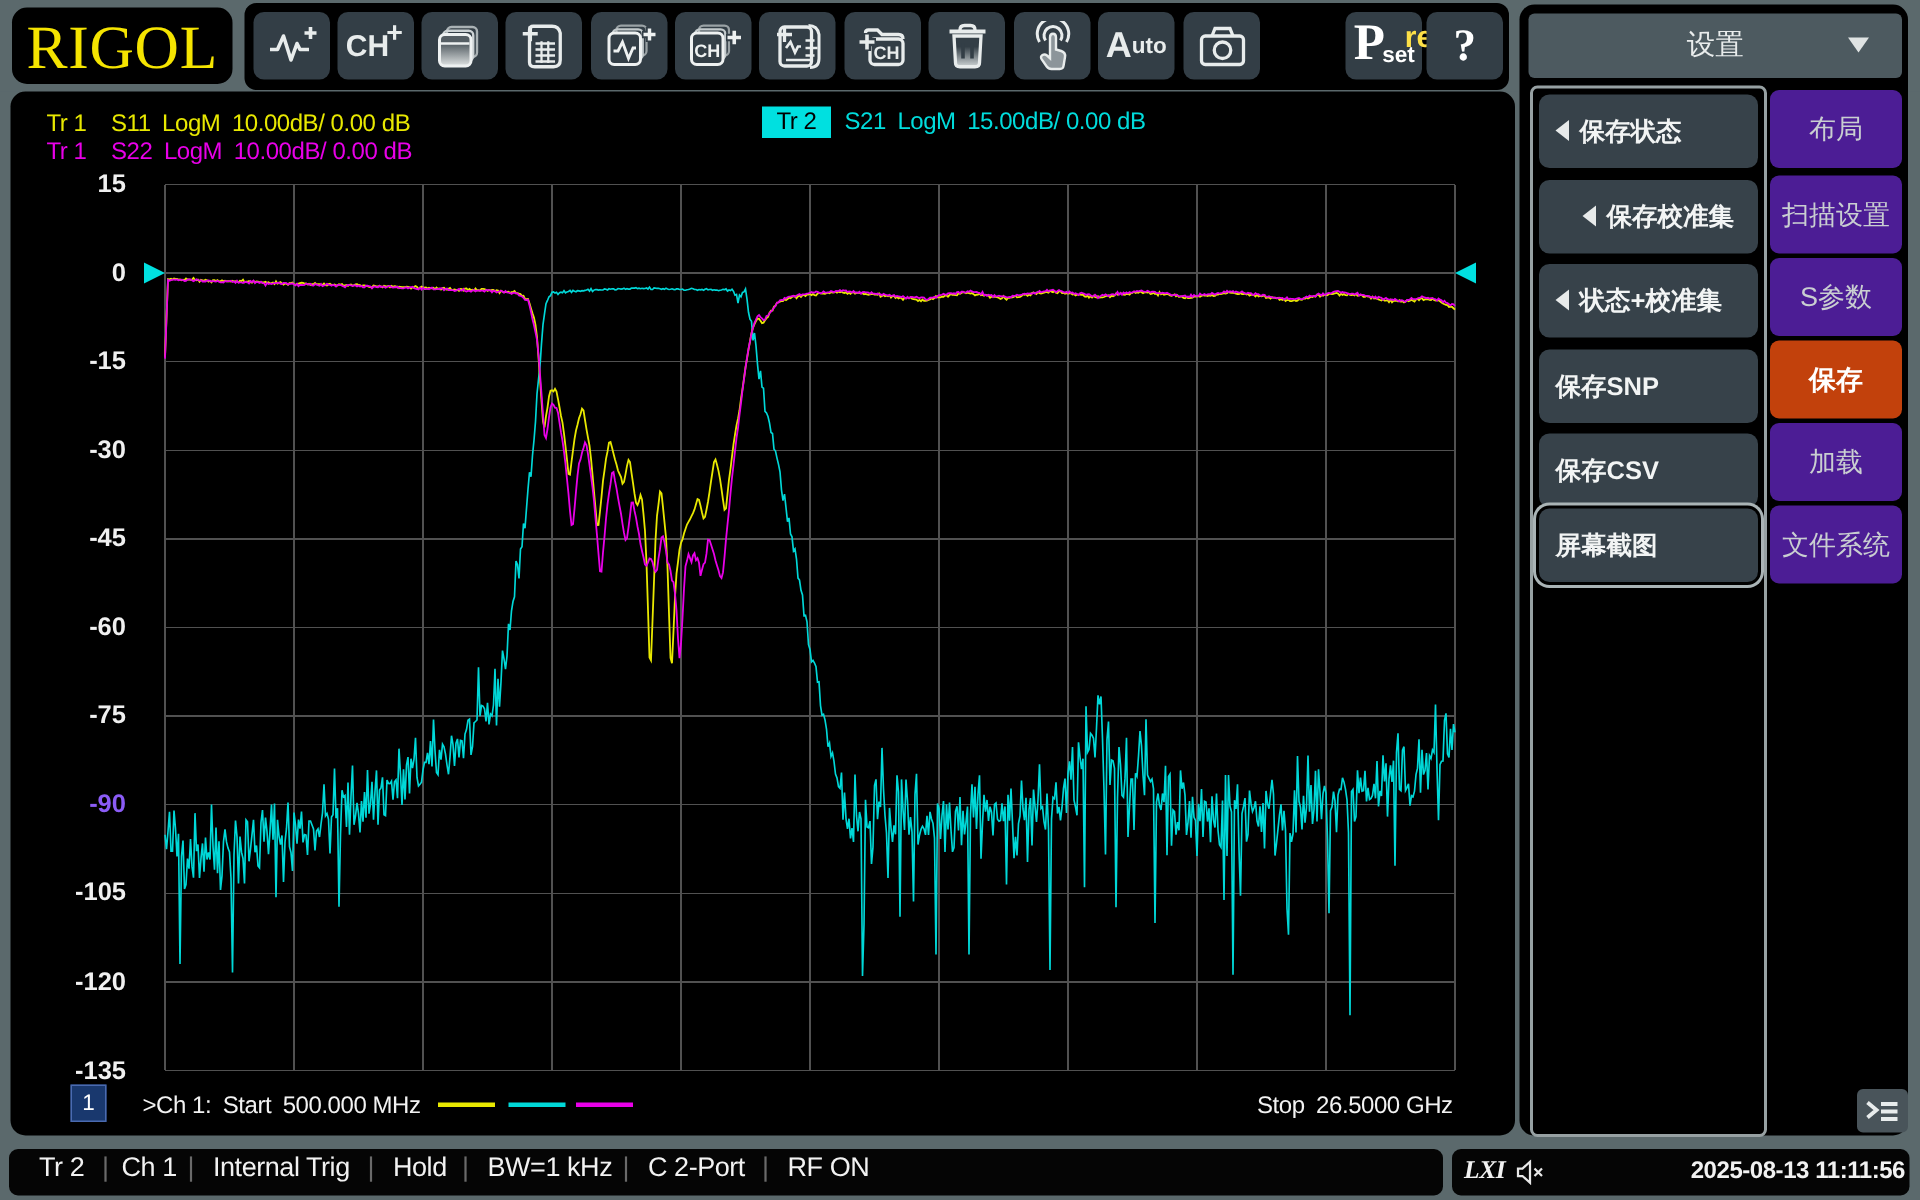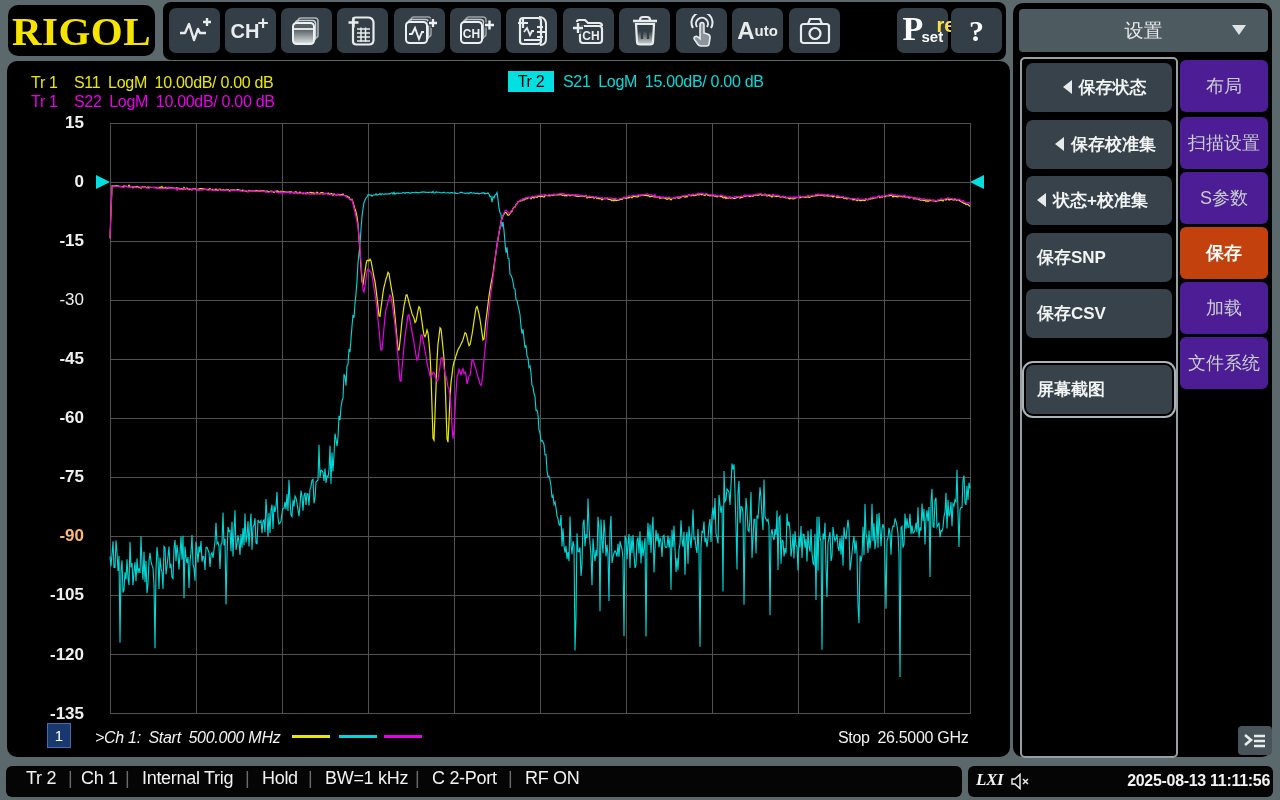--- a/index.html
+++ b/index.html
@@ -1,20 +1,20 @@
 <!DOCTYPE html>
 <html><head><meta charset="utf-8">
 <style>
 * { margin:0; padding:0; box-sizing:border-box; }
 html,body { width:1280px; height:800px; overflow:hidden; }
 body { background:#5b696c; font-family:"Liberation Sans", sans-serif; position:relative; }
 
 #topbar { position:absolute; left:0; top:0; width:1280px; height:61px; background:#5b696c; }
 #logo { position:absolute; left:8px; top:5px; width:147px; height:51px; background:#000; border-radius:10px;
-  color:#f5e400; font-family:"Liberation Serif", serif; font-weight:bold; font-size:41px; letter-spacing:0.5px;
+  color:#f5e400; font-family:"Liberation Serif", serif; font-weight:normal; font-size:41px; letter-spacing:0.5px;
   text-align:center; line-height:53px; }
 #toolstrip { position:absolute; left:163px; top:2px; width:843px; height:58px; background:#000; border-radius:8px; }
 .tbtn { position:absolute; top:6px; width:51px; height:45px; background:#333e46; border-radius:7px;
   color:#e8ecec; display:flex; align-items:center; justify-content:center; }
 .tbtn svg { display:block; }
 
 #chart { position:absolute; left:7px; top:61px; width:1003px; height:696px; background:#000; border-radius:10px; }
 .trlbl { position:absolute; font-size:16px; font-weight:normal; white-space:pre; letter-spacing:-0.3px; }
 
 #rpanel { position:absolute; left:1013px; top:3px; width:259px; height:754px; background:#000; border-radius:10px; }
@@ -161,25 +161,25 @@
 
 <div class="trlbl" style="left:24px; top:13px; color:#e8e800;">Tr 1</div>
 <div class="trlbl" style="left:67px; top:13px; color:#e8e800;">S11 LogM 10.00dB/ 0.00 dB</div>
 <div class="trlbl" style="left:24px; top:32px; color:#e800e8;">Tr 1</div>
 <div class="trlbl" style="left:67px; top:32px; color:#e800e8;">S22 LogM 10.00dB/ 0.00 dB</div>
 <div class="trlbl" style="left:501px; top:10px; width:46px; height:21px; background:#00e0e0; color:#000; text-align:center; line-height:21px;">Tr 2</div>
 <div class="trlbl" style="left:556px; top:12px; color:#00dcdc;">S21 LogM 15.00dB/ 0.00 dB</div>
 <div style="position:absolute; right:926px; top:52px; font-size:17px; font-weight:bold; color:#f0f0f0;">15</div>
     <div style="position:absolute; right:926px; top:111px; font-size:17px; font-weight:bold; color:#f0f0f0;">0</div>
     <div style="position:absolute; right:926px; top:170px; font-size:17px; font-weight:bold; color:#f0f0f0;">-15</div>
-    <div style="position:absolute; right:926px; top:229px; font-size:17px; font-weight:normal; color:#f0f0f0;">-30</div>
+    <div style="position:absolute; right:926px; top:229px; font-size:17px; font-weight:bold; color:#f0f0f0;">-30</div>
     <div style="position:absolute; right:926px; top:288px; font-size:17px; font-weight:bold; color:#f0f0f0;">-45</div>
     <div style="position:absolute; right:926px; top:347px; font-size:17px; font-weight:bold; color:#f0f0f0;">-60</div>
     <div style="position:absolute; right:926px; top:406px; font-size:17px; font-weight:bold; color:#f0f0f0;">-75</div>
-    <div style="position:absolute; right:926px; top:465px; font-size:17px; font-weight:bold; color:#fdba74;">-90</div>
+    <div style="position:absolute; right:926px; top:465px; font-size:17px; font-weight:bold; color:#8b5cf6;">-90</div>
     <div style="position:absolute; right:926px; top:524px; font-size:17px; font-weight:bold; color:#f0f0f0;">-105</div>
     <div style="position:absolute; right:926px; top:584px; font-size:17px; font-weight:bold; color:#f0f0f0;">-120</div>
     <div style="position:absolute; right:926px; top:643px; font-size:17px; font-weight:bold; color:#f0f0f0;">-135</div>
 <svg width="1003" height="696" style="position:absolute;left:0;top:0;">
 <g stroke="#515151" stroke-width="1" shape-rendering="crispEdges">
         <line x1="103" y1="62" x2="103" y2="652.6"></line>
         <line x1="189" y1="62" x2="189" y2="652.6"></line>
         <line x1="275" y1="62" x2="275" y2="652.6"></line>
         <line x1="361" y1="62" x2="361" y2="652.6"></line>
         <line x1="447" y1="62" x2="447" y2="652.6"></line>
@@ -201,36 +201,36 @@
         <line x1="103" y1="593.5" x2="963" y2="593.5"></line>
         <line x1="103" y1="652.6" x2="963" y2="652.6"></line>
       </g>
 <path d="M89 114 L103 121 L89 128 Z" fill="#00e0e0"></path>
 <path d="M977 114 L963 121 L977 128 Z" fill="#00e0e0"></path>
 <path d="M103,495.5 L104,505.1 L105,493.3 L106,480.2 L107,506.5 L108,506.5 L109,479.4 L110,491.5 L111,510.0 L112,494.9 L113,581.7 L114,509.9 L115,499.4 L116,531.6 L117,528.8 L118,511.4 L119,518.1 L120,498.3 L121,516.6 L122,524.1 L123,481.1 L124,506.4 L125,502.0 L126,524.3 L127,511.1 L128,501.3 L129,520.2 L130,497.4 L131,512.0 L132,507.3 L133,512.0 L134,475.3 L135,503.2 L136,518.8 L137,490.7 L138,521.2 L139,499.9 L140,532.3 L141,522.9 L142,500.0 L143,491.9 L144,500.3 L145,504.4 L146,507.0 L147,524.5 L148,587.3 L149,509.0 L150,486.1 L151,496.7 L152,528.0 L153,496.7 L154,507.1 L155,511.3 L156,528.0 L157,485.5 L158,486.8 L159,513.2 L160,505.1 L161,495.4 L162,485.6 L163,507.2 L164,502.7 L165,516.3 L166,517.5 L167,487.3 L168,479.0 L169,500.2 L170,484.0 L171,493.4 L172,508.4 L173,493.1 L174,475.4 L175,498.8 L176,474.7 L177,537.2 L178,485.5 L179,496.4 L180,502.0 L181,496.0 L182,527.0 L183,500.4 L184,491.3 L185,474.1 L186,503.5 L187,507.4 L188,519.7 L189,480.7 L190,489.1 L191,501.5 L192,485.4 L193,491.4 L194,480.0 L195,500.6 L196,495.4 L197,495.8 L198,508.9 L199,486.3 L200,486.3 L201,489.0 L202,491.6 L203,506.0 L204,493.1 L205,491.6 L206,497.0 L207,488.5 L208,480.9 L209,461.8 L210,482.9 L211,481.4 L212,485.2 L213,508.0 L214,483.7 L215,482.1 L216,451.4 L217,484.4 L218,477.8 L219,543.5 L220,495.4 L221,465.8 L222,470.3 L223,469.4 L224,490.3 L225,460.7 L226,495.5 L227,470.0 L228,449.3 L229,488.9 L230,483.0 L231,474.2 L232,481.3 L233,494.0 L234,473.1 L235,486.8 L236,467.0 L237,484.1 L238,452.4 L239,481.4 L240,475.0 L241,460.2 L242,485.5 L243,466.6 L244,452.6 L245,488.8 L246,465.7 L247,464.3 L248,457.2 L249,482.1 L250,482.7 L251,459.0 L252,461.3 L253,461.4 L254,459.7 L255,472.2 L256,460.2 L257,458.9 L258,471.1 L259,438.1 L260,455.2 L261,475.7 L262,451.9 L263,472.0 L264,449.1 L265,443.7 L266,467.9 L267,444.8 L268,451.0 L269,445.2 L270,430.9 L271,457.3 L272,463.0 L273,461.9 L274,460.4 L275,452.2 L276,447.2 L277,447.2 L278,440.9 L279,448.5 L280,433.1 L281,450.0 L282,418.7 L283,439.5 L284,454.0 L285,455.5 L286,438.9 L287,445.4 L288,435.1 L289,436.9 L290,441.8 L291,449.0 L292,455.2 L293,443.6 L294,429.5 L295,435.4 L296,449.7 L297,434.5 L298,431.6 L299,443.9 L300,432.6 L301,432.9 L302,444.5 L303,428.4 L304,425.4 L305,419.1 L306,418.4 L307,442.3 L308,436.8 L309,420.9 L310,420.0 L311,419.0 L312,383.8 L313,416.4 L314,409.3 L315,409.7 L316,411.5 L317,420.0 L318,407.6 L319,421.9 L320,415.0 L321,416.2 L322,409.0 L323,384.8 L324,422.7 L325,391.6 L326,410.2 L327,393.6 L328,372.7 L329,378.3 L330,385.1 L331,376.4 L332,354.9 L333,359.0 L334,346.2 L335,340.0 L336,336.9 L337,313.1 L338,315.5 L339,324.6 L340,305.0 L341,303.5 L342,288.0 L343,291.1 L344,277.9 L345,265.1 L346,253.8 L347,256.8 L348,242.5 L349,232.4 L350,220.1 L351,201.5 L352,192.0 L353,183.1 L354,168.1 L355,155.4 L356,148.2 L357,141.5 L358,139.3 L359,136.8 L360,136.1 L361,133.8 L362,133.6 L363,134.4 L364,133.9 L365,135.3 L366,134.2 L367,133.8 L368,134.2 L369,132.8 L370,134.2 L371,133.6 L372,133.3 L373,132.6 L374,133.9 L375,132.6 L376,133.1 L377,133.5 L378,132.8 L379,132.9 L380,133.2 L381,132.8 L382,132.9 L383,132.6 L384,132.3 L385,131.8 L386,133.1 L387,131.4 L388,133.3 L389,132.4 L390,132.0 L391,132.1 L392,132.4 L393,132.2 L394,132.3 L395,132.3 L396,131.6 L397,131.8 L398,132.3 L399,131.5 L400,131.8 L401,131.5 L402,131.6 L403,132.2 L404,132.1 L405,131.4 L406,131.5 L407,131.7 L408,131.6 L409,131.1 L410,131.9 L411,131.4 L412,131.7 L413,131.7 L414,131.0 L415,131.1 L416,131.1 L417,130.8 L418,131.4 L419,131.1 L420,131.5 L421,131.2 L422,131.4 L423,131.3 L424,131.0 L425,131.7 L426,130.4 L427,131.9 L428,132.0 L429,130.9 L430,131.1 L431,131.2 L432,131.2 L433,131.5 L434,131.9 L435,131.5 L436,131.9 L437,131.1 L438,131.7 L439,132.0 L440,131.8 L441,131.5 L442,131.9 L443,132.1 L444,131.6 L445,131.6 L446,132.0 L447,132.0 L448,131.7 L449,132.5 L450,132.5 L451,132.2 L452,132.0 L453,131.7 L454,131.2 L455,131.5 L456,132.0 L457,132.0 L458,132.5 L459,132.0 L460,132.2 L461,131.9 L462,132.5 L463,131.8 L464,131.4 L465,132.2 L466,132.0 L467,131.9 L468,132.5 L469,132.2 L470,132.4 L471,132.4 L472,132.8 L473,132.5 L474,132.3 L475,131.9 L476,132.1 L477,131.6 L478,133.0 L479,132.3 L480,132.7 L481,131.8 L482,133.2 L483,135.8 L484,135.3 L485,141.1 L486,135.7 L487,136.9 L488,134.0 L489,133.6 L490,131.6 L491,138.4 L492,147.2 L493,151.8 L494,153.2 L495,165.9 L496,161.0 L497,169.6 L498,181.8 L499,191.7 L500,186.3 L501,197.1 L502,197.8 L503,213.3 L504,214.3 L505,216.7 L506,221.0 L507,227.3 L508,228.0 L509,238.5 L510,239.7 L511,244.4 L512,248.6 L513,253.5 L514,265.7 L515,272.7 L516,268.4 L517,277.4 L518,286.8 L519,284.3 L520,295.0 L521,296.9 L522,306.4 L523,305.0 L524,311.7 L525,324.4 L526,325.7 L527,332.5 L528,335.6 L529,349.5 L530,349.2 L531,353.5 L532,368.8 L533,372.0 L534,380.3 L535,379.3 L536,381.0 L537,383.5 L538,393.8 L539,393.5 L540,409.4 L541,415.8 L542,415.2 L543,418.9 L544,425.0 L545,436.8 L546,434.4 L547,443.3 L548,440.9 L549,446.6 L550,455.1 L551,457.6 L552,463.4 L553,464.5 L554,454.0 L555,485.5 L556,467.3 L557,484.9 L558,491.6 L559,484.8 L560,498.0 L561,491.1 L562,500.3 L563,455.4 L564,482.8 L565,493.2 L566,480.3 L567,484.9 L568,589.6 L569,555.4 L570,472.2 L571,490.3 L572,490.8 L573,486.4 L574,515.0 L575,503.7 L576,462.7 L577,458.6 L578,485.2 L579,473.4 L580,477.0 L581,437.6 L582,465.2 L583,482.7 L584,494.3 L585,524.3 L586,477.6 L587,491.0 L588,500.3 L589,489.2 L590,495.2 L591,455.8 L592,467.0 L593,550.2 L594,458.6 L595,478.7 L596,492.3 L597,458.7 L598,472.9 L599,495.5 L600,483.7 L601,493.7 L602,540.0 L603,468.6 L604,454.9 L605,502.0 L606,495.8 L607,491.9 L608,489.8 L609,491.5 L610,495.6 L611,482.9 L612,495.6 L613,480.2 L614,485.0 L615,487.9 L616,497.7 L617,575.3 L618,474.6 L619,477.8 L620,498.3 L621,482.7 L622,473.0 L623,507.0 L624,475.2 L625,491.9 L626,474.0 L627,492.5 L628,506.9 L629,504.0 L630,479.9 L631,476.5 L632,492.6 L633,470.3 L634,502.5 L635,479.5 L636,495.3 L637,487.0 L638,476.7 L639,575.4 L640,482.1 L641,461.9 L642,484.0 L643,463.6 L644,491.7 L645,468.4 L646,455.8 L647,511.5 L648,488.0 L649,468.8 L650,480.1 L651,472.3 L652,486.3 L653,476.8 L654,480.5 L655,496.0 L656,475.2 L657,474.3 L658,485.2 L659,486.5 L660,486.0 L661,474.6 L662,486.4 L663,476.6 L664,528.7 L665,468.8 L666,486.1 L667,464.7 L668,487.8 L669,511.1 L670,496.8 L671,509.3 L672,488.0 L673,483.0 L674,459.3 L675,478.3 L676,485.8 L677,470.8 L678,513.7 L679,478.8 L680,471.0 L681,502.7 L682,465.3 L683,476.5 L684,487.0 L685,472.0 L686,448.5 L687,478.0 L688,476.8 L689,486.7 L690,492.0 L691,468.0 L692,491.7 L693,585.7 L694,485.1 L695,470.5 L696,471.5 L697,460.5 L698,481.3 L699,476.9 L700,485.9 L701,477.3 L702,464.6 L703,458.1 L704,480.9 L705,454.4 L706,446.5 L707,458.8 L708,437.0 L709,472.5 L710,477.0 L711,482.5 L712,433.9 L713,443.7 L714,451.7 L715,444.8 L716,530.5 L717,409.9 L718,440.6 L719,438.7 L720,427.9 L721,429.2 L722,431.2 L723,443.9 L724,424.3 L725,402.6 L726,408.5 L727,403.3 L728,431.5 L729,465.5 L730,508.6 L731,431.9 L732,420.0 L733,462.3 L734,445.7 L735,446.2 L736,451.2 L737,543.8 L738,470.9 L739,437.0 L740,448.8 L741,469.3 L742,470.5 L743,458.1 L744,430.9 L745,497.0 L746,476.6 L747,458.4 L748,458.4 L749,492.4 L750,454.5 L751,456.6 L752,443.1 L753,426.4 L754,436.2 L755,455.6 L756,469.1 L757,418.5 L758,455.7 L759,457.9 L760,460.0 L761,458.4 L762,464.9 L763,554.3 L764,473.7 L765,468.0 L766,475.9 L767,479.0 L768,468.0 L769,473.8 L770,449.5 L771,509.1 L772,456.7 L773,455.1 L774,502.8 L775,479.0 L776,480.0 L777,495.4 L778,487.1 L779,492.5 L780,452.6 L781,464.8 L782,460.7 L783,469.1 L784,495.6 L785,487.2 L786,473.0 L787,497.5 L788,470.2 L789,483.9 L790,486.0 L791,509.6 L792,474.8 L793,486.4 L794,465.1 L795,497.0 L796,473.2 L797,473.7 L798,486.7 L799,477.9 L800,500.4 L801,469.8 L802,485.7 L803,490.7 L804,468.0 L805,492.5 L806,502.1 L807,503.8 L808,472.7 L809,539.0 L810,455.7 L811,509.7 L812,455.7 L813,476.4 L814,480.3 L815,588.8 L816,472.5 L817,478.3 L818,461.8 L819,505.0 L820,536.1 L821,481.4 L822,476.6 L823,471.1 L824,500.1 L825,495.3 L826,466.1 L827,474.6 L828,480.0 L829,477.5 L830,473.2 L831,486.2 L832,490.0 L833,476.6 L834,493.6 L835,474.4 L836,504.7 L837,466.3 L838,474.6 L839,478.1 L840,468.2 L841,458.9 L842,468.5 L843,509.4 L844,501.2 L845,491.8 L846,482.3 L847,475.2 L848,492.6 L849,479.5 L850,492.6 L851,544.7 L852,562.1 L853,494.4 L854,500.3 L855,494.8 L856,465.8 L857,494.0 L858,443.0 L859,473.2 L860,477.3 L861,491.9 L862,469.6 L863,487.5 L864,477.4 L865,442.7 L866,480.1 L867,462.3 L868,488.3 L869,478.7 L870,452.9 L871,486.7 L872,451.9 L873,467.4 L874,485.2 L875,468.0 L876,463.0 L877,467.8 L878,498.7 L879,547.8 L880,479.5 L881,476.9 L882,466.8 L883,472.9 L884,493.8 L885,469.0 L886,465.2 L887,465.4 L888,457.5 L889,460.4 L890,465.2 L891,472.2 L892,494.2 L893,615.9 L894,466.7 L895,465.3 L896,486.7 L897,483.4 L898,452.6 L899,467.8 L900,457.4 L901,466.4 L902,466.1 L903,452.9 L904,473.3 L905,464.3 L906,472.0 L907,471.3 L908,469.3 L909,461.5 L910,471.2 L911,446.3 L912,476.6 L913,466.3 L914,469.6 L915,442.6 L916,460.0 L917,447.9 L918,483.4 L919,458.2 L920,449.2 L921,460.3 L922,446.1 L923,516.1 L924,440.7 L925,427.9 L926,465.3 L927,466.2 L928,439.1 L929,436.8 L930,466.0 L931,464.1 L932,461.6 L933,476.1 L934,469.5 L935,470.2 L936,466.4 L937,455.4 L938,451.1 L939,431.9 L940,467.5 L941,438.9 L942,455.4 L943,452.5 L944,441.0 L945,465.3 L946,442.8 L947,444.7 L948,438.9 L949,440.6 L950,408.7 L951,451.4 L952,485.9 L953,448.8 L954,446.5 L955,446.4 L956,419.2 L957,414.6 L958,441.5 L959,443.9 L960,424.9 L961,439.0 L962,421.7 L963,427.3" stroke="#00d8d8" stroke-width="1.1" fill="none"></path>
 <path d="M103,176.9 L104,150.5 L105,125.0 L106,125.2 L107,124.8 L108,125.3 L109,124.6 L110,124.9 L111,124.9 L112,125.4 L113,125.3 L114,125.8 L115,125.5 L116,125.8 L117,124.7 L118,125.4 L119,125.3 L120,125.6 L121,125.4 L122,124.3 L123,125.7 L124,125.9 L125,125.4 L126,126.8 L127,125.6 L128,125.9 L129,126.2 L130,125.5 L131,125.8 L132,126.7 L133,126.2 L134,127.2 L135,125.8 L136,125.8 L137,126.4 L138,125.8 L139,126.6 L140,126.5 L141,125.9 L142,126.5 L143,126.2 L144,126.5 L145,126.4 L146,126.5 L147,126.7 L148,126.2 L149,126.7 L150,126.4 L151,126.8 L152,127.2 L153,126.1 L154,126.4 L155,125.5 L156,127.2 L157,126.8 L158,126.8 L159,126.3 L160,127.1 L161,127.4 L162,126.3 L163,127.1 L164,126.6 L165,126.7 L166,127.1 L167,127.2 L168,127.3 L169,127.2 L170,126.8 L171,127.6 L172,127.2 L173,127.9 L174,127.8 L175,127.4 L176,128.4 L177,126.5 L178,128.1 L179,127.6 L180,127.1 L181,128.1 L182,128.8 L183,127.9 L184,128.2 L185,128.9 L186,127.7 L187,127.8 L188,127.4 L189,128.5 L190,128.8 L191,128.2 L192,128.1 L193,127.7 L194,127.5 L195,127.6 L196,128.1 L197,127.9 L198,128.6 L199,128.2 L200,128.9 L201,128.4 L202,128.4 L203,127.6 L204,128.6 L205,128.5 L206,128.4 L207,128.8 L208,129.0 L209,128.0 L210,129.1 L211,129.3 L212,128.4 L213,128.2 L214,129.0 L215,129.0 L216,128.7 L217,129.2 L218,129.3 L219,128.5 L220,128.7 L221,128.4 L222,129.6 L223,129.3 L224,129.0 L225,129.6 L226,128.9 L227,128.6 L228,129.5 L229,129.2 L230,128.6 L231,128.5 L232,129.0 L233,129.1 L234,129.8 L235,129.3 L236,129.2 L237,129.6 L238,129.8 L239,130.2 L240,130.4 L241,130.6 L242,129.4 L243,129.6 L244,130.0 L245,129.9 L246,129.7 L247,129.9 L248,130.5 L249,129.5 L250,129.8 L251,129.9 L252,129.7 L253,130.5 L254,129.6 L255,130.2 L256,129.8 L257,129.9 L258,130.8 L259,130.1 L260,130.2 L261,130.4 L262,130.5 L263,130.5 L264,130.1 L265,130.3 L266,130.6 L267,131.4 L268,130.5 L269,130.4 L270,129.7 L271,130.3 L272,131.7 L273,130.8 L274,130.1 L275,130.7 L276,130.8 L277,130.6 L278,131.4 L279,130.9 L280,131.3 L281,131.2 L282,130.8 L283,131.7 L284,130.7 L285,131.6 L286,131.3 L287,132.1 L288,131.1 L289,130.8 L290,131.8 L291,132.1 L292,131.5 L293,131.0 L294,132.4 L295,132.3 L296,132.0 L297,132.2 L298,132.3 L299,132.9 L300,131.7 L301,131.8 L302,132.8 L303,131.4 L304,131.3 L305,132.5 L306,131.6 L307,132.5 L308,132.2 L309,132.7 L310,131.3 L311,132.5 L312,132.4 L313,132.8 L314,131.6 L315,131.6 L316,131.8 L317,132.2 L318,133.0 L319,132.3 L320,132.7 L321,132.2 L322,132.3 L323,133.2 L324,132.5 L325,132.7 L326,134.4 L327,132.8 L328,133.5 L329,133.8 L330,133.8 L331,133.6 L332,133.4 L333,134.3 L334,133.7 L335,133.6 L336,133.0 L337,134.5 L338,134.5 L339,134.8 L340,135.0 L341,136.3 L342,136.1 L343,138.2 L344,138.5 L345,138.3 L346,141.2 L347,144.6 L348,147.9 L349,150.8 L350,155.6 L351,163.5 L352,177.3 L353,192.0 L354,206.3 L355,220.1 L356,224.0 L357,216.4 L358,210.7 L359,203.3 L360,199.5 L361,199.2 L362,199.9 L363,198.2 L364,200.0 L365,205.1 L366,210.5 L367,216.3 L368,220.7 L369,228.1 L370,236.6 L371,245.5 L372,254.9 L373,255.4 L374,246.9 L375,239.3 L376,231.7 L377,226.0 L378,222.2 L379,217.8 L380,215.2 L381,211.4 L382,212.6 L383,219.0 L384,225.2 L385,230.8 L386,236.1 L387,244.7 L388,255.4 L389,266.7 L390,277.8 L391,289.1 L392,289.0 L393,280.0 L394,270.2 L395,259.6 L396,252.6 L397,244.9 L398,240.1 L399,234.1 L400,233.7 L401,237.4 L402,241.4 L403,245.3 L404,248.7 L405,252.7 L406,254.9 L407,257.1 L408,261.5 L409,260.3 L410,255.2 L411,249.6 L412,245.6 L413,247.1 L414,254.3 L415,260.9 L416,268.1 L417,274.1 L418,275.7 L419,273.1 L420,269.0 L421,272.0 L422,281.8 L423,293.0 L424,314.3 L425,345.5 L426,377.3 L427,379.2 L428,353.2 L429,326.5 L430,299.2 L431,282.9 L432,275.3 L433,266.7 L434,267.9 L435,277.3 L436,287.3 L437,297.3 L438,317.3 L439,347.8 L440,377.6 L441,381.2 L442,359.7 L443,337.0 L444,321.4 L445,313.8 L446,305.5 L447,301.0 L448,298.6 L449,294.7 L450,291.7 L451,288.7 L452,286.9 L453,285.2 L454,283.1 L455,281.1 L456,278.6 L457,275.1 L458,271.7 L459,272.3 L460,276.2 L461,280.7 L462,284.6 L463,283.6 L464,278.8 L465,273.5 L466,267.1 L467,260.0 L468,253.5 L469,247.1 L470,245.4 L471,248.9 L472,252.9 L473,258.3 L474,265.0 L475,272.2 L476,278.9 L477,277.9 L478,268.2 L479,258.8 L480,251.6 L481,243.2 L482,235.2 L483,228.8 L484,222.6 L485,218.1 L486,212.5 L487,204.9 L488,198.2 L489,191.3 L490,183.9 L491,178.2 L492,172.1 L493,166.5 L494,161.0 L495,157.4 L496,155.1 L497,153.1 L498,151.3 L499,151.6 L500,152.8 L501,154.4 L502,154.1 L503,152.5 L504,151.1 L505,150.3 L506,147.6 L507,146.1 L508,146.1 L509,143.4 L510,142.8 L511,140.8 L512,140.5 L513,140.1 L514,139.6 L515,139.7 L516,138.4 L517,139.1 L518,138.4 L519,137.5 L520,137.8 L521,137.0 L522,136.5 L523,136.5 L524,137.8 L525,136.6 L526,136.0 L527,137.0 L528,135.8 L529,135.7 L530,136.4 L531,135.3 L532,135.4 L533,135.0 L534,135.7 L535,135.0 L536,135.8 L537,136.0 L538,134.8 L539,134.3 L540,134.6 L541,134.7 L542,134.7 L543,134.9 L544,134.5 L545,134.1 L546,134.5 L547,133.8 L548,134.0 L549,133.9 L550,133.5 L551,134.1 L552,133.5 L553,133.9 L554,133.5 L555,134.1 L556,134.3 L557,133.9 L558,134.9 L559,134.2 L560,134.9 L561,133.9 L562,133.8 L563,134.8 L564,134.3 L565,134.1 L566,134.2 L567,134.6 L568,134.5 L569,135.2 L570,134.9 L571,135.3 L572,135.5 L573,135.2 L574,135.1 L575,134.9 L576,135.4 L577,135.3 L578,135.5 L579,134.6 L580,136.9 L581,136.4 L582,135.5 L583,136.5 L584,136.1 L585,136.5 L586,135.7 L587,137.4 L588,136.4 L589,136.2 L590,137.7 L591,136.9 L592,137.9 L593,137.5 L594,137.8 L595,138.9 L596,137.6 L597,137.9 L598,137.3 L599,137.8 L600,137.1 L601,138.2 L602,138.4 L603,138.6 L604,138.8 L605,139.7 L606,138.9 L607,139.8 L608,138.7 L609,139.6 L610,139.5 L611,139.4 L612,138.9 L613,138.6 L614,137.8 L615,138.4 L616,137.6 L617,136.3 L618,137.2 L619,137.2 L620,137.2 L621,136.7 L622,136.8 L623,136.0 L624,135.9 L625,136.8 L626,135.7 L627,135.1 L628,135.6 L629,135.6 L630,135.8 L631,135.9 L632,134.5 L633,134.9 L634,134.3 L635,133.8 L636,133.9 L637,134.5 L638,134.1 L639,134.4 L640,134.7 L641,134.4 L642,135.1 L643,135.9 L644,135.5 L645,135.4 L646,134.7 L647,135.8 L648,135.6 L649,136.1 L650,135.6 L651,135.8 L652,136.0 L653,137.5 L654,136.8 L655,136.6 L656,136.9 L657,136.9 L658,137.2 L659,137.7 L660,138.3 L661,137.9 L662,136.4 L663,138.0 L664,138.8 L665,137.6 L666,137.5 L667,137.1 L668,137.2 L669,136.8 L670,136.2 L671,137.2 L672,137.1 L673,136.9 L674,136.3 L675,135.3 L676,135.5 L677,135.3 L678,136.2 L679,135.5 L680,135.9 L681,134.4 L682,134.0 L683,134.3 L684,135.0 L685,133.7 L686,134.4 L687,134.7 L688,134.4 L689,134.1 L690,133.7 L691,133.7 L692,134.1 L693,132.8 L694,133.4 L695,133.8 L696,133.0 L697,134.2 L698,134.5 L699,133.2 L700,133.1 L701,134.3 L702,134.2 L703,134.8 L704,134.4 L705,134.7 L706,134.6 L707,134.5 L708,135.3 L709,135.1 L710,135.9 L711,135.4 L712,135.4 L713,135.4 L714,135.6 L715,135.4 L716,136.7 L717,136.9 L718,136.1 L719,137.5 L720,136.6 L721,137.4 L722,136.2 L723,137.0 L724,137.3 L725,136.5 L726,137.4 L727,137.2 L728,137.3 L729,137.0 L730,136.5 L731,136.2 L732,135.9 L733,137.1 L734,136.2 L735,136.5 L736,136.0 L737,134.7 L738,135.5 L739,135.1 L740,134.5 L741,134.8 L742,135.4 L743,135.6 L744,134.9 L745,135.0 L746,135.4 L747,134.4 L748,134.3 L749,133.4 L750,134.3 L751,133.9 L752,134.2 L753,133.3 L754,133.8 L755,134.4 L756,133.9 L757,133.8 L758,134.0 L759,133.7 L760,135.0 L761,134.8 L762,134.2 L763,135.0 L764,134.6 L765,136.0 L766,133.7 L767,135.2 L768,134.6 L769,135.5 L770,135.3 L771,134.9 L772,135.2 L773,136.0 L774,136.2 L775,135.8 L776,135.3 L777,136.5 L778,135.8 L779,137.0 L780,136.6 L781,136.7 L782,137.6 L783,137.9 L784,137.0 L785,137.7 L786,137.8 L787,137.6 L788,137.4 L789,136.6 L790,136.7 L791,136.5 L792,136.5 L793,136.9 L794,136.2 L795,135.8 L796,136.0 L797,136.0 L798,136.4 L799,135.9 L800,136.2 L801,135.7 L802,136.3 L803,136.2 L804,135.4 L805,135.4 L806,135.0 L807,135.0 L808,134.8 L809,134.4 L810,134.7 L811,134.5 L812,133.6 L813,134.1 L814,134.2 L815,134.2 L816,134.4 L817,134.8 L818,135.0 L819,135.0 L820,134.3 L821,135.1 L822,135.0 L823,134.7 L824,135.3 L825,135.0 L826,136.1 L827,135.5 L828,135.5 L829,135.7 L830,136.6 L831,135.5 L832,136.6 L833,136.2 L834,136.5 L835,136.2 L836,135.8 L837,137.6 L838,137.4 L839,137.2 L840,138.0 L841,137.2 L842,137.4 L843,137.6 L844,137.9 L845,137.5 L846,138.9 L847,138.4 L848,138.9 L849,138.3 L850,139.7 L851,139.0 L852,138.9 L853,139.7 L854,139.7 L855,139.5 L856,139.0 L857,139.7 L858,139.4 L859,138.3 L860,138.7 L861,138.8 L862,137.8 L863,138.2 L864,137.3 L865,137.9 L866,137.4 L867,136.7 L868,137.0 L869,136.4 L870,136.6 L871,135.5 L872,135.5 L873,136.7 L874,135.7 L875,136.2 L876,135.5 L877,135.4 L878,135.8 L879,134.7 L880,134.9 L881,135.0 L882,134.9 L883,134.5 L884,134.3 L885,134.7 L886,136.0 L887,134.8 L888,135.6 L889,135.1 L890,135.8 L891,135.9 L892,134.8 L893,135.6 L894,135.7 L895,135.4 L896,135.9 L897,134.9 L898,136.1 L899,135.9 L900,135.8 L901,135.7 L902,136.9 L903,136.9 L904,136.3 L905,136.7 L906,136.7 L907,138.0 L908,136.8 L909,138.0 L910,137.7 L911,138.1 L912,138.6 L913,139.0 L914,139.3 L915,138.5 L916,139.4 L917,139.4 L918,139.1 L919,140.4 L920,138.9 L921,140.5 L922,139.5 L923,139.6 L924,139.5 L925,139.9 L926,139.1 L927,140.1 L928,139.8 L929,140.6 L930,140.0 L931,139.2 L932,139.8 L933,139.4 L934,138.9 L935,139.5 L936,140.0 L937,138.7 L938,138.2 L939,139.1 L940,137.9 L941,137.8 L942,139.1 L943,138.6 L944,138.5 L945,138.5 L946,138.9 L947,139.0 L948,138.0 L949,138.9 L950,139.3 L951,139.1 L952,139.2 L953,139.9 L954,140.6 L955,141.3 L956,141.8 L957,142.3 L958,142.4 L959,143.6 L960,143.4 L961,143.5 L962,144.5 L963,145.4" stroke="#e8e800" stroke-width="1.2" fill="none"></path>
 <path d="M103,178.1 L104,151.6 L105,125.6 L106,126.2 L107,125.8 L108,125.4 L109,125.4 L110,125.5 L111,125.3 L112,125.9 L113,125.6 L114,125.4 L115,125.7 L116,126.3 L117,126.2 L118,125.4 L119,125.2 L120,125.3 L121,125.8 L122,126.5 L123,125.9 L124,125.2 L125,125.7 L126,126.1 L127,125.8 L128,126.7 L129,126.5 L130,126.7 L131,126.0 L132,125.9 L133,126.3 L134,126.7 L135,126.3 L136,126.6 L137,126.7 L138,126.2 L139,126.8 L140,127.2 L141,127.1 L142,127.3 L143,126.4 L144,126.5 L145,126.6 L146,126.4 L147,126.1 L148,127.0 L149,126.6 L150,127.6 L151,126.2 L152,127.5 L153,127.3 L154,127.3 L155,127.7 L156,127.0 L157,127.0 L158,127.2 L159,127.9 L160,126.3 L161,127.0 L162,126.1 L163,127.7 L164,126.9 L165,127.1 L166,127.6 L167,126.8 L168,127.7 L169,127.7 L170,129.3 L171,127.5 L172,128.3 L173,128.0 L174,128.3 L175,128.0 L176,127.6 L177,127.9 L178,127.6 L179,127.4 L180,128.2 L181,128.3 L182,127.6 L183,127.6 L184,127.8 L185,128.7 L186,128.0 L187,128.2 L188,127.8 L189,128.6 L190,129.2 L191,128.1 L192,129.7 L193,128.9 L194,129.0 L195,129.1 L196,129.0 L197,128.1 L198,128.3 L199,128.8 L200,128.2 L201,129.3 L202,129.4 L203,128.4 L204,128.6 L205,129.1 L206,129.5 L207,128.3 L208,129.8 L209,129.3 L210,129.0 L211,128.2 L212,128.9 L213,128.9 L214,129.5 L215,128.9 L216,129.2 L217,130.0 L218,128.9 L219,128.9 L220,129.0 L221,129.4 L222,129.9 L223,130.6 L224,129.4 L225,129.0 L226,129.1 L227,129.2 L228,129.7 L229,129.1 L230,129.3 L231,129.9 L232,129.4 L233,130.0 L234,129.6 L235,130.5 L236,130.5 L237,129.4 L238,129.5 L239,129.7 L240,130.0 L241,131.2 L242,130.1 L243,129.9 L244,130.4 L245,130.5 L246,129.5 L247,130.3 L248,130.1 L249,130.0 L250,130.8 L251,130.3 L252,129.8 L253,129.6 L254,130.5 L255,130.7 L256,130.5 L257,130.5 L258,130.0 L259,131.2 L260,130.9 L261,131.3 L262,131.3 L263,130.7 L264,130.5 L265,131.3 L266,130.6 L267,130.5 L268,130.2 L269,131.1 L270,131.5 L271,131.7 L272,131.8 L273,130.7 L274,132.0 L275,130.8 L276,131.8 L277,131.8 L278,131.5 L279,131.8 L280,131.1 L281,130.7 L282,131.9 L283,131.9 L284,131.8 L285,131.5 L286,131.9 L287,131.2 L288,131.3 L289,132.5 L290,131.7 L291,131.3 L292,132.3 L293,132.2 L294,132.4 L295,132.4 L296,133.0 L297,132.8 L298,132.2 L299,131.6 L300,132.6 L301,132.7 L302,131.6 L303,133.0 L304,133.3 L305,132.9 L306,132.9 L307,133.4 L308,132.7 L309,132.2 L310,133.3 L311,132.7 L312,132.6 L313,132.9 L314,132.8 L315,132.8 L316,133.4 L317,132.3 L318,132.5 L319,132.5 L320,132.6 L321,133.9 L322,132.8 L323,132.9 L324,134.0 L325,133.5 L326,133.3 L327,132.8 L328,133.3 L329,134.1 L330,133.0 L331,133.9 L332,134.1 L333,134.2 L334,134.9 L335,134.3 L336,134.1 L337,134.6 L338,134.6 L339,135.9 L340,136.2 L341,136.7 L342,137.5 L343,139.0 L344,139.1 L345,138.8 L346,142.6 L347,147.0 L348,151.8 L349,155.8 L350,160.6 L351,165.6 L352,175.5 L353,188.2 L354,201.5 L355,215.5 L356,229.0 L357,231.0 L358,225.0 L359,217.3 L360,210.7 L361,208.0 L362,208.9 L363,210.8 L364,211.0 L365,214.1 L366,220.7 L367,227.3 L368,232.9 L369,240.1 L370,248.5 L371,258.4 L372,268.3 L373,279.8 L374,289.0 L375,288.5 L376,278.2 L377,266.7 L378,256.1 L379,248.0 L380,245.4 L381,240.8 L382,237.7 L383,234.0 L384,235.8 L385,241.7 L386,248.9 L387,256.3 L388,264.0 L389,273.0 L390,284.5 L391,295.9 L392,308.1 L393,319.8 L394,320.1 L395,307.3 L396,296.8 L397,284.8 L398,275.3 L399,268.0 L400,261.8 L401,254.4 L402,253.7 L403,259.6 L404,264.6 L405,270.8 L406,276.3 L407,281.5 L408,288.2 L409,294.3 L410,299.0 L411,297.7 L412,290.6 L413,282.8 L414,274.1 L415,274.0 L416,279.6 L417,284.1 L418,290.0 L419,295.0 L420,301.7 L421,306.3 L422,310.5 L423,315.3 L424,316.2 L425,313.9 L426,311.3 L427,311.7 L428,313.7 L429,318.0 L430,320.2 L431,318.9 L432,311.3 L433,305.1 L434,297.4 L435,296.6 L436,300.6 L437,306.2 L438,314.0 L439,315.2 L440,319.5 L441,326.1 L442,327.1 L443,334.8 L444,345.8 L445,364.7 L446,377.8 L447,368.3 L448,351.0 L449,331.6 L450,316.5 L451,312.9 L452,308.4 L453,311.1 L454,313.7 L455,309.3 L456,307.8 L457,312.4 L458,311.1 L459,314.2 L460,322.9 L461,318.8 L462,315.1 L463,314.1 L464,308.1 L465,298.8 L466,299.0 L467,302.0 L468,305.2 L469,308.3 L470,312.6 L471,316.0 L472,319.2 L473,323.1 L474,324.4 L475,320.6 L476,310.4 L477,298.6 L478,288.6 L479,279.1 L480,267.7 L481,257.6 L482,249.0 L483,239.7 L484,231.1 L485,224.4 L486,215.6 L487,207.8 L488,199.1 L489,191.8 L490,184.2 L491,177.5 L492,171.5 L493,166.7 L494,161.5 L495,157.4 L496,154.3 L497,152.1 L498,149.8 L499,149.0 L500,150.4 L501,151.2 L502,152.4 L503,152.0 L504,149.7 L505,149.4 L506,147.7 L507,146.7 L508,145.7 L509,144.0 L510,143.0 L511,140.8 L512,140.7 L513,139.2 L514,138.9 L515,139.1 L516,137.6 L517,138.1 L518,137.1 L519,136.7 L520,136.8 L521,136.4 L522,136.2 L523,136.9 L524,136.1 L525,135.5 L526,135.1 L527,136.0 L528,135.2 L529,135.2 L530,135.1 L531,134.7 L532,134.6 L533,134.3 L534,133.7 L535,134.0 L536,134.1 L537,133.3 L538,133.6 L539,134.1 L540,134.5 L541,134.3 L542,133.3 L543,134.0 L544,134.1 L545,133.9 L546,133.8 L547,133.0 L548,133.4 L549,133.9 L550,133.1 L551,133.0 L552,133.2 L553,132.4 L554,133.1 L555,132.5 L556,132.8 L557,132.7 L558,133.7 L559,133.3 L560,133.4 L561,134.1 L562,133.0 L563,134.0 L564,134.0 L565,134.3 L566,133.5 L567,134.7 L568,133.7 L569,133.6 L570,133.9 L571,133.9 L572,134.0 L573,134.9 L574,133.8 L575,134.8 L576,134.8 L577,135.0 L578,134.7 L579,135.4 L580,135.2 L581,135.9 L582,134.9 L583,135.3 L584,135.8 L585,136.0 L586,135.6 L587,136.4 L588,136.1 L589,135.7 L590,136.8 L591,136.3 L592,136.5 L593,136.8 L594,137.1 L595,136.4 L596,137.3 L597,138.0 L598,136.9 L599,137.9 L600,137.1 L601,136.9 L602,137.3 L603,137.2 L604,136.8 L605,137.4 L606,137.8 L607,137.3 L608,137.3 L609,137.4 L610,138.6 L611,138.9 L612,138.3 L613,137.4 L614,137.5 L615,137.4 L616,136.8 L617,137.5 L618,136.5 L619,135.8 L620,135.8 L621,135.5 L622,134.8 L623,135.4 L624,135.5 L625,134.5 L626,134.4 L627,134.5 L628,134.7 L629,134.5 L630,135.0 L631,133.7 L632,133.6 L633,134.6 L634,133.4 L635,133.5 L636,134.1 L637,134.0 L638,133.2 L639,133.5 L640,132.7 L641,133.3 L642,133.7 L643,133.8 L644,133.6 L645,134.1 L646,134.4 L647,135.3 L648,133.6 L649,135.7 L650,135.5 L651,136.3 L652,135.5 L653,135.9 L654,135.7 L655,137.0 L656,135.7 L657,136.7 L658,136.5 L659,136.1 L660,136.5 L661,136.6 L662,136.5 L663,136.8 L664,137.2 L665,137.2 L666,137.0 L667,137.3 L668,136.2 L669,136.3 L670,136.2 L671,135.5 L672,135.9 L673,135.7 L674,135.6 L675,135.0 L676,134.8 L677,135.1 L678,134.6 L679,134.7 L680,134.6 L681,134.9 L682,134.1 L683,134.7 L684,133.9 L685,133.9 L686,133.0 L687,133.8 L688,133.6 L689,133.2 L690,133.2 L691,132.2 L692,133.2 L693,132.7 L694,132.4 L695,132.2 L696,132.9 L697,133.8 L698,133.0 L699,132.4 L700,133.0 L701,133.2 L702,133.9 L703,134.0 L704,133.6 L705,134.4 L706,133.4 L707,134.3 L708,134.0 L709,135.0 L710,134.5 L711,135.0 L712,135.7 L713,134.5 L714,134.1 L715,134.5 L716,134.9 L717,135.6 L718,135.2 L719,135.1 L720,135.8 L721,136.6 L722,136.4 L723,135.5 L724,136.4 L725,137.8 L726,136.8 L727,136.2 L728,135.5 L729,136.0 L730,135.2 L731,135.9 L732,136.5 L733,135.7 L734,135.2 L735,135.1 L736,135.7 L737,135.2 L738,133.6 L739,135.4 L740,134.3 L741,135.5 L742,134.0 L743,134.7 L744,133.9 L745,134.6 L746,133.7 L747,134.2 L748,133.9 L749,133.3 L750,133.5 L751,133.0 L752,133.2 L753,132.9 L754,132.7 L755,133.2 L756,133.6 L757,133.5 L758,132.8 L759,133.4 L760,134.0 L761,133.5 L762,133.5 L763,133.6 L764,134.4 L765,134.4 L766,134.5 L767,134.5 L768,134.1 L769,134.4 L770,134.5 L771,134.2 L772,134.7 L773,135.2 L774,135.9 L775,135.8 L776,135.8 L777,135.4 L778,136.0 L779,136.4 L780,136.6 L781,136.4 L782,136.2 L783,136.0 L784,136.9 L785,136.7 L786,137.1 L787,135.5 L788,137.0 L789,135.7 L790,136.3 L791,136.3 L792,136.4 L793,134.7 L794,135.6 L795,135.6 L796,135.1 L797,135.7 L798,135.3 L799,135.1 L800,135.3 L801,134.3 L802,134.9 L803,135.4 L804,134.7 L805,134.3 L806,134.7 L807,134.5 L808,134.2 L809,133.3 L810,134.0 L811,132.9 L812,133.8 L813,133.2 L814,133.5 L815,133.1 L816,134.1 L817,133.3 L818,133.7 L819,134.1 L820,134.0 L821,133.3 L822,134.1 L823,134.6 L824,134.9 L825,134.2 L826,134.5 L827,134.4 L828,135.5 L829,135.5 L830,134.5 L831,135.1 L832,135.1 L833,136.0 L834,136.2 L835,135.4 L836,135.5 L837,136.7 L838,136.9 L839,136.5 L840,137.0 L841,137.2 L842,137.6 L843,137.3 L844,137.8 L845,137.9 L846,137.4 L847,137.7 L848,137.6 L849,138.7 L850,138.1 L851,137.2 L852,138.5 L853,138.1 L854,138.2 L855,138.3 L856,138.6 L857,138.2 L858,137.9 L859,137.7 L860,138.4 L861,138.4 L862,138.1 L863,137.3 L864,136.7 L865,137.3 L866,136.1 L867,136.6 L868,136.4 L869,136.3 L870,136.7 L871,135.5 L872,134.7 L873,135.3 L874,136.0 L875,134.6 L876,135.6 L877,135.3 L878,134.6 L879,134.3 L880,134.7 L881,134.2 L882,133.6 L883,133.3 L884,133.1 L885,132.9 L886,133.5 L887,134.1 L888,133.7 L889,134.0 L890,134.1 L891,134.4 L892,135.0 L893,135.1 L894,134.8 L895,134.8 L896,135.3 L897,134.9 L898,134.2 L899,136.1 L900,135.2 L901,135.7 L902,135.6 L903,136.1 L904,136.2 L905,136.2 L906,136.6 L907,137.3 L908,136.8 L909,137.6 L910,136.7 L911,138.1 L912,136.9 L913,137.3 L914,137.5 L915,138.8 L916,138.1 L917,137.5 L918,138.4 L919,138.8 L920,138.8 L921,138.6 L922,139.1 L923,138.3 L924,139.0 L925,139.4 L926,139.9 L927,139.1 L928,139.3 L929,139.8 L930,140.3 L931,138.9 L932,139.0 L933,138.6 L934,137.6 L935,138.4 L936,138.4 L937,138.6 L938,138.0 L939,137.6 L940,137.5 L941,136.5 L942,137.0 L943,137.4 L944,137.8 L945,137.5 L946,138.2 L947,137.8 L948,137.7 L949,138.2 L950,138.5 L951,139.4 L952,138.0 L953,138.8 L954,139.2 L955,140.5 L956,139.5 L957,140.8 L958,141.1 L959,141.8 L960,142.6 L961,141.6 L962,141.9 L963,143.0" stroke="#e800e8" stroke-width="1.2" fill="none"></path>
 </svg>
 <div style="position:absolute; left:40px; top:662px; width:24px; height:25px; background:#19386e; border:1px solid #4a6ab0; color:#fff; font-size:15px; text-align:center; line-height:24px;">1</div>
-<div class="trlbl" style="left:88px; top:668px; color:#f2f2f2;font-style:italic;">&gt;Ch 1: Start 500.000 MHz</div>
+<div class="trlbl" style="left:88px; top:668px; color:#f2f2f2;">&gt;Ch 1: Start 500.000 MHz</div>
 <div style="position:absolute; left:285px; top:674px; width:38px; height:3px; background:#e8e800;"></div>
 <div style="position:absolute; left:332px; top:674px; width:38px; height:3px; background:#00d8d8;"></div>
 <div style="position:absolute; left:377px; top:674px; width:38px; height:3px; background:#e800e8;"></div>
 <div class="trlbl" style="left:831px; top:668px; color:#f2f2f2;">Stop 26.5000 GHz</div>
 
 </div>
 <div id="rpanel">
   <div id="rheader">设置<span class="tri"></span></div>
   <div id="subwrap"></div>
-  <div class="sbtn" style="top:60.0px;text-align:center; "><span class="arr"></span>保存状态</div>
+  <div class="sbtn" style="top:60.0px; "><span class="arr"></span>保存状态</div>
 <div class="sbtn" style="top:116.7px;padding-left:29px; "><span class="arr"></span>保存校准集</div>
 <div class="sbtn" style="top:173.4px; "><span class="arr"></span>状态+校准集</div>
 <div class="sbtn" style="top:229.6px; ">保存SNP</div>
 <div class="sbtn" style="top:285.8px; ">保存CSV</div>
-<div class="sbtn" style="top:362px; box-shadow:0 0 0 2px #000, 0 0 0 4px #aab4b6; ">屏幕截图</div>
+<div class="sbtn" style="top:336px; box-shadow:0 0 0 2px #000, 0 0 0 4px #aab4b6; ">屏幕截图</div>
   <div class="mbtn" style="top:57.4px; height:52px;">布局</div>
 <div class="mbtn" style="top:113.6px; height:52px;">扫描设置</div>
 <div class="mbtn" style="top:169.3px; height:52px;">S参数</div>
 <div class="mbtn hl" style="top:223.9px; height:52px;">保存</div>
 <div class="mbtn" style="top:279px; height:52px;">加载</div>
 <div class="mbtn" style="top:334.2px; height:52px;">文件系统</div>
   <div id="clibtn">
       <svg width="22" height="16" viewBox="0 0 22 16">
     <path d="M1 2 L7 7 L1 12" stroke="#e8ecec" stroke-width="2.6" fill="none"></path>
     <path d="M10 3 H21 M10 8 H21 M10 13 H21" stroke="#e8ecec" stroke-width="2.6" fill="none"></path>

